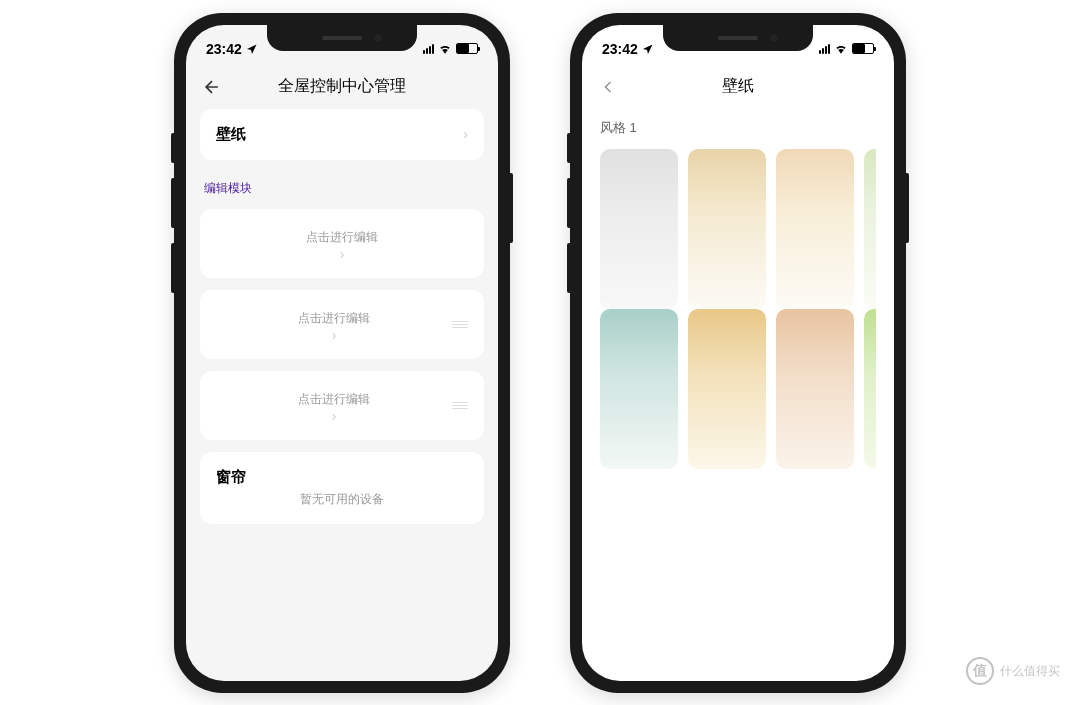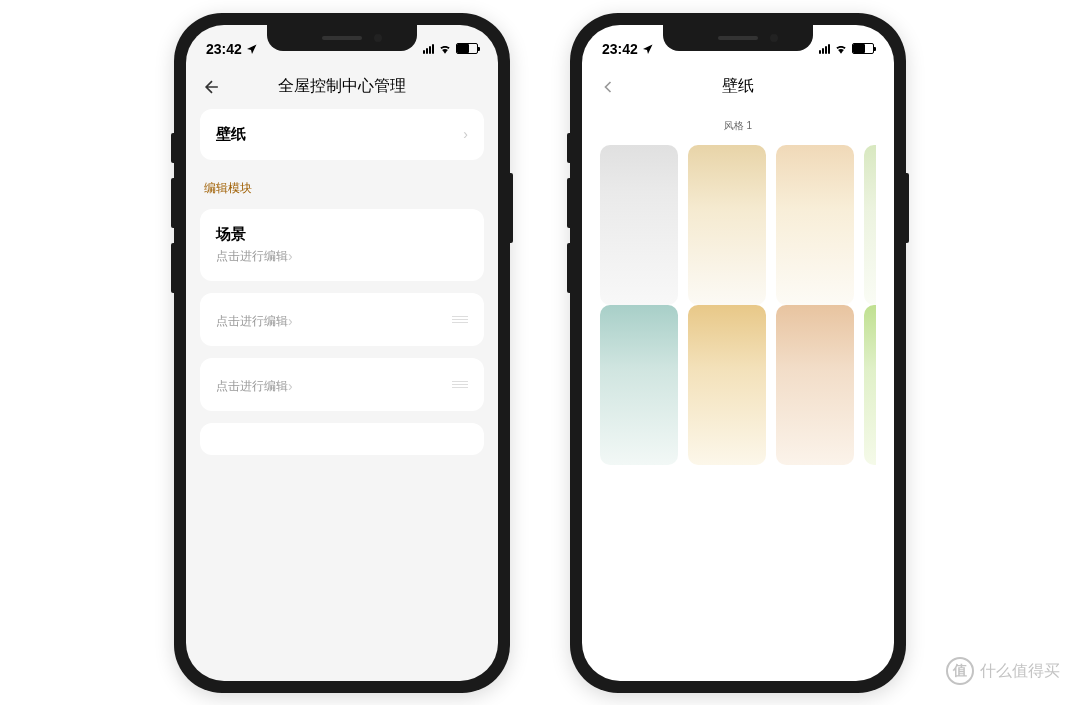--- a/index.html
+++ b/index.html
@@ -201,27 +201,28 @@
       font-size: 15px;
       font-weight: 600;
       color: #000;
     }
     .card-sub {
       font-size: 12px;
       color: #999;
       margin-top: 4px;
       display: flex;
       align-items: center;
+      flex-direction: column;
     }
     .card-left {
       flex: 1;
     }
     .section-label {
       font-size: 12px;
-      color: #a16207;
+      color: #4c1d95;
       margin: 20px 0 12px 4px;
     }
     .chevron {
       color: #ccc;
       font-size: 14px;
     }
     .drag-handle {
       display: flex;
       flex-direction: column;
       gap: 2px;
@@ -229,24 +230,23 @@
     .drag-handle span {
       width: 16px;
       height: 1px;
       background: #ddd;
     }
     
     .wp-content {
       padding: 0 18px;
     }
     .wp-section-label {
-      font-size: 10px;
+      font-size: 13px;
       color: #666;
       margin: 10px 0 12px 0;
-      text-align: center;
     }
     .wp-grid {
       display: flex;
       gap: 10px;
       overflow: hidden;
     }
     .wp-item {
       width: 78px;
       height: 160px;
       border-radius: 10px;
@@ -275,21 +275,21 @@
       border: 2px solid #888;
       border-radius: 50%;
       display: flex;
       align-items: center;
       justify-content: center;
       font-size: 14px;
       color: #888;
       font-weight: bold;
     }
     .watermark-text {
-      font-size: 16px;
+      font-size: 12px;
       color: #888;
     }
   </style>
 </head>
 <body>
 
 <div class="phone">
   <div class="side-btn"></div>
   <div class="right-btn"></div>
   <div class="screen">
@@ -326,21 +326,20 @@
       <div class="nav-title">全屋控制中心管理</div>
     </div>
     <div class="content">
       <div class="card">
         <div class="card-title">壁纸</div>
         <span class="chevron">›</span>
       </div>
       <div class="section-label">编辑模块</div>
       <div class="card">
         <div class="card-left">
-          <div class="card-title">场景</div>
           <div class="card-sub">
               <span>点击进行编辑</span>
               <span class="chevron">›</span>
             </div>
         </div>
       </div>
       <div class="card">
         <div class="card-left">
           <div class="card-sub">
               <span>点击进行编辑</span>
@@ -361,20 +360,24 @@
             </div>
         </div>
         <div class="drag-handle">
             <span></span>
             <span></span>
             <span></span>
           </div>
       </div>
       <div class="card" style="margin-bottom:0;">
         <div class="card-left">
+          <div class="card-title">窗帘</div>
+          <div class="card-sub">
+              <span>暂无可用的设备</span>
+            </div>
         </div>
       </div>
     </div>
   </div>
 </div>
 
 <div class="phone">
   <div class="side-btn"></div>
   <div class="right-btn"></div>
   <div class="screen white">

